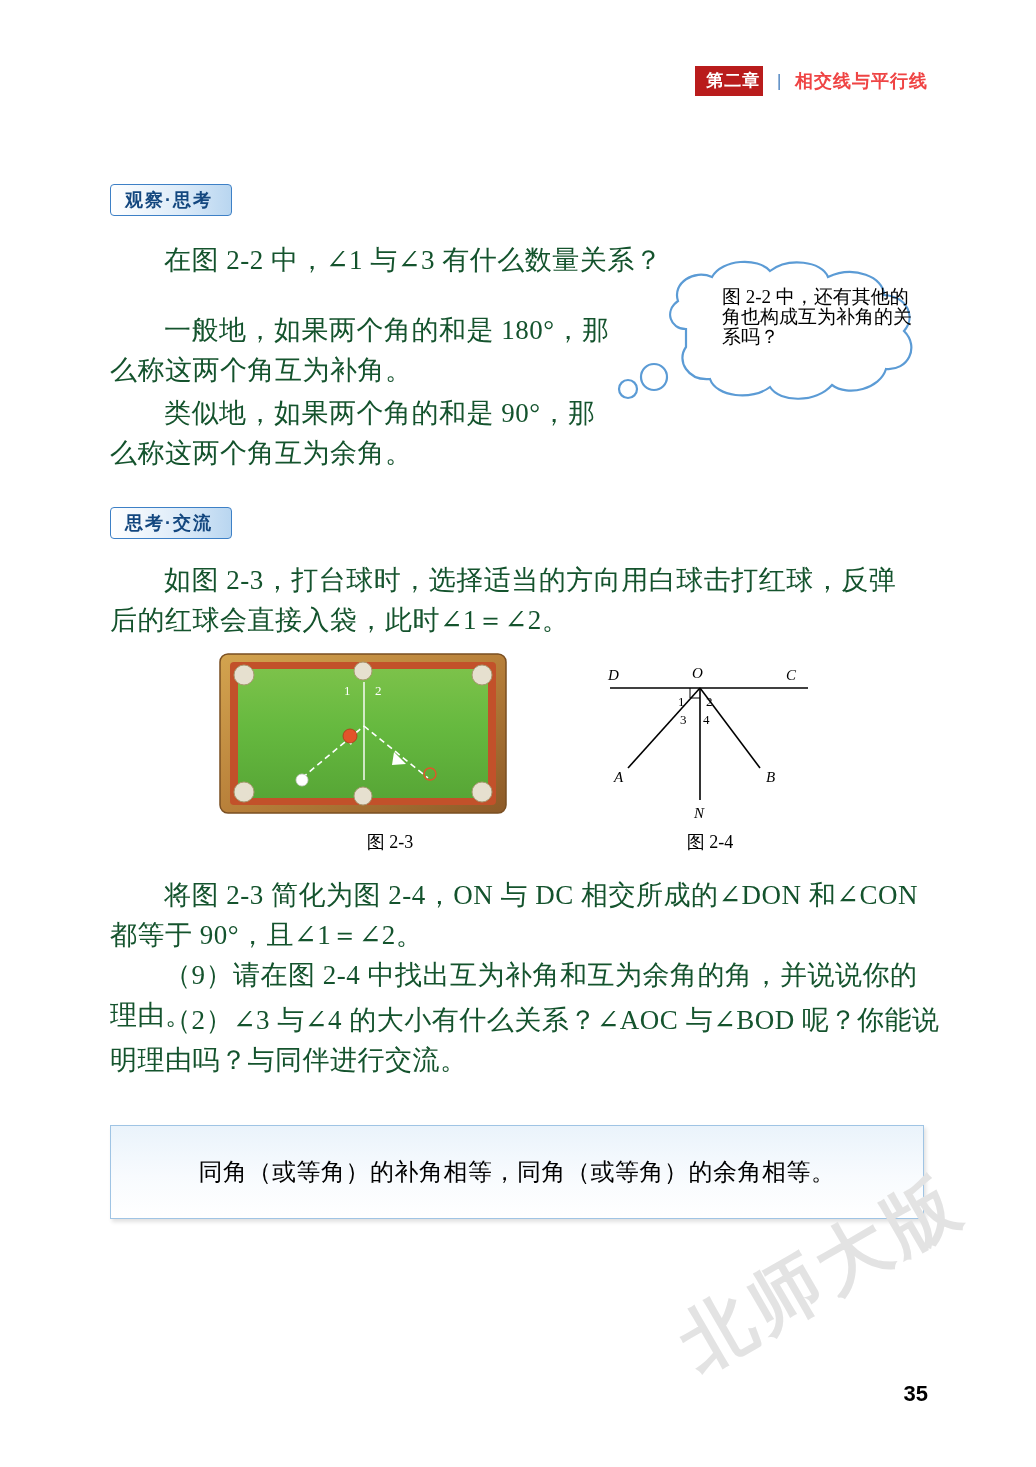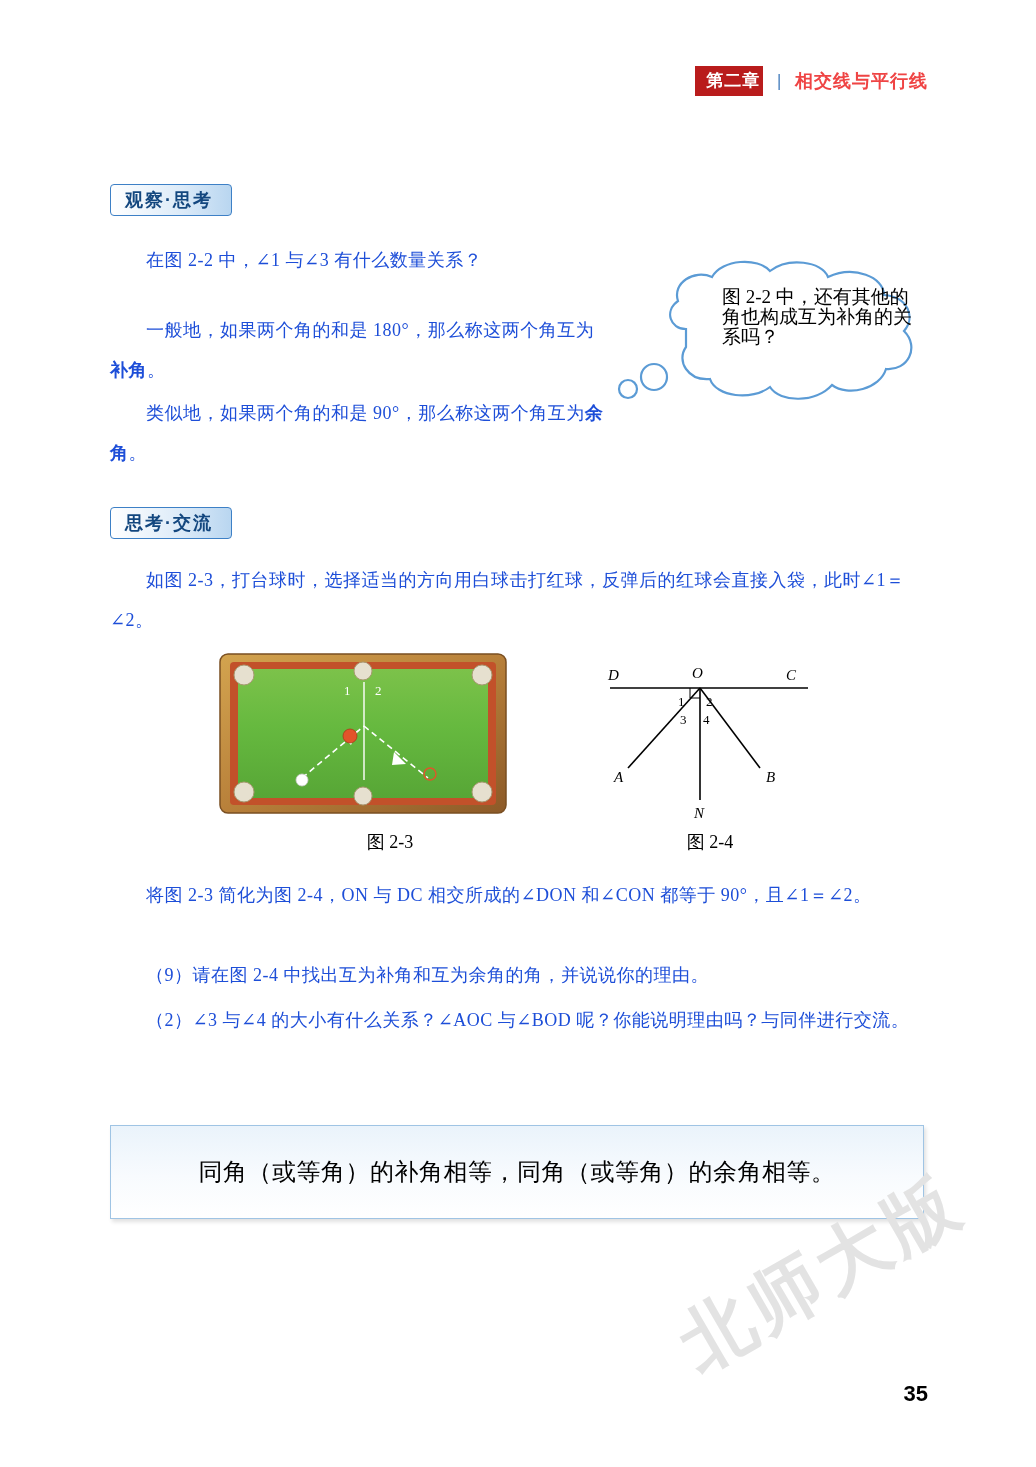--- a/index.html
+++ b/index.html
@@ -65,27 +65,27 @@
     font-weight: bold;
     font-family: "Liberation Sans", sans-serif;
     letter-spacing: 2px;
   }
   #tag-observe { left: 110px; top: 184px; }
   #tag-think   { left: 110px; top: 507px; }
 
   
   .para {
     position: absolute;
-    font-size: 18px;
+    font-size: 27px;
     line-height: 40px;
-    color: #1d4ed8;
+    color: #14532d;
     letter-spacing: 0.5px;
   }
   .indent { text-indent: 2em; }
-  .b { font-weight: bold; }
+  .b { font-weight: normal; }
 
   #p1 { left: 110px; top: 240px; width: 560px; }
   #p2 { left: 110px; top: 310px; width: 500px; }
   #p3 { left: 110px; top: 393px; width: 500px; }
   #p4 { left: 110px; top: 560px; width: 810px; }
   #p5 { left: 110px; top: 875px; width: 820px; }
   #p6 { left: 110px; top: 955px; width: 820px; }
   #p7 { left: 110px; top: 1000px; width: 830px; }
 
   

